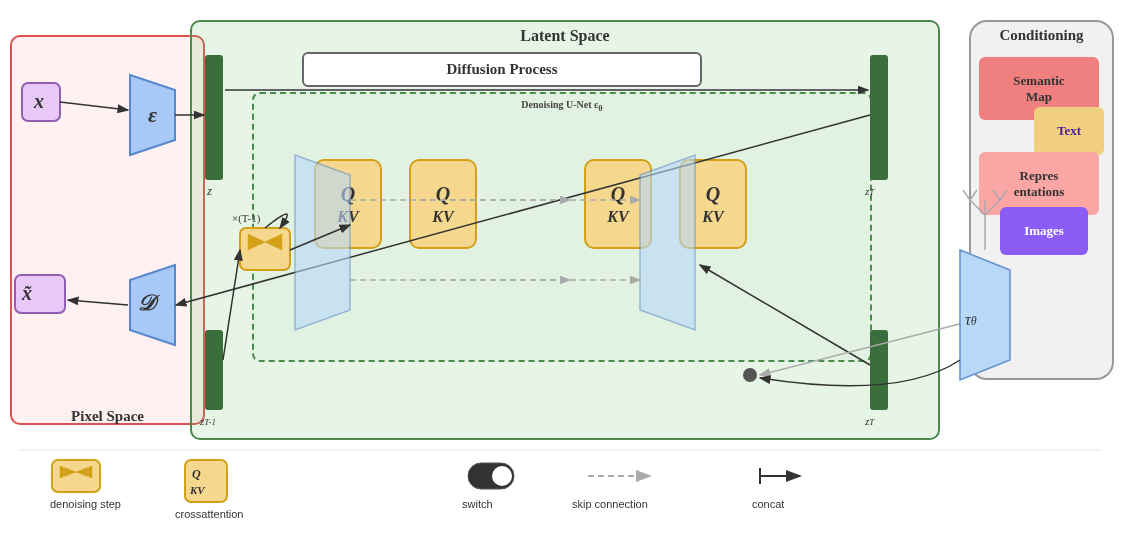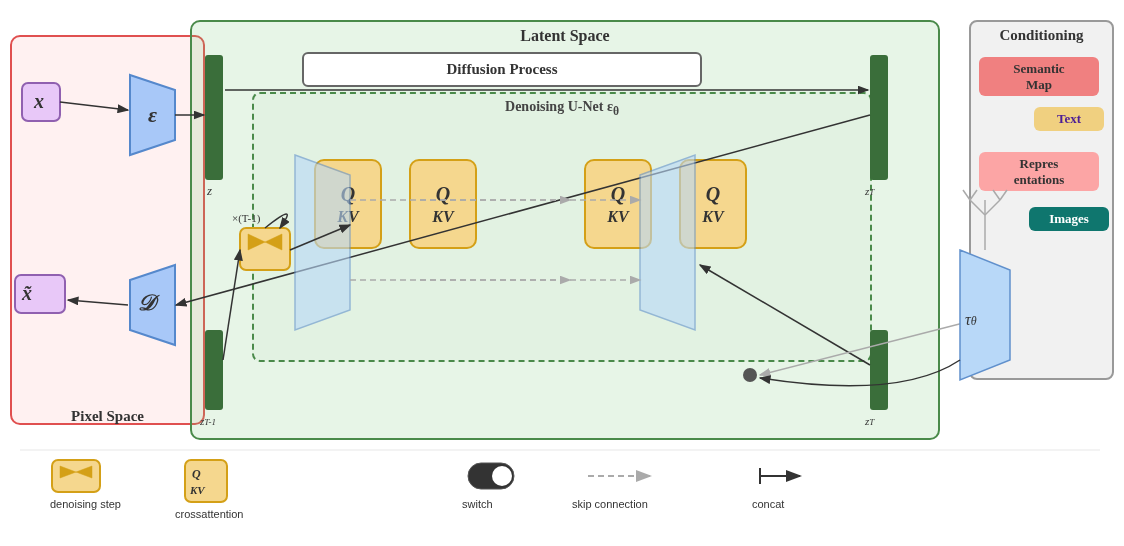--- a/index.html
+++ b/index.html
@@ -65,21 +65,21 @@
     }
 
     
     .conditioning {
       position: absolute;
       right: 10px;
       top: 20px;
       width: 145px;
       height: 360px;
       border: 2px solid #999;
-      border-radius: 8px;
+      border-radius: 18px;
       background: rgba(220, 220, 220, 0.4);
     }
     .conditioning-label {
       position: absolute;
       top: 5px;
       left: 50%;
       transform: translateX(-50%);
       font-size: 15px;
       font-weight: bold;
       color: #333;
@@ -95,21 +95,21 @@
       height: 270px;
       border: 2px dashed #4a8a4a;
       border-radius: 8px;
       background: rgba(200, 230, 200, 0.15);
     }
     .denoising-unet-label {
       position: absolute;
       top: 5px;
       left: 50%;
       transform: translateX(-50%);
-      font-size: 14px;
+      font-size: 10px;
       font-weight: bold;
       color: #444;
       white-space: nowrap;
     }
 
     
     .qkv-block {
       position: absolute;
       width: 68px;
       height: 90px;
@@ -152,21 +152,21 @@
       font-weight: bold;
       color: #333;
     }
 
     
     .cond-item {
       position: absolute;
       border-radius: 6px;
       font-size: 13px;
       font-weight: bold;
-      padding: 4px 8px;
+      padding: 16px 8px;
       text-align: center;
       line-height: 1.2;
     }
 
     svg.diagram-svg {
       position: absolute;
       top: 0;
       left: 0;
       width: 1124px;
       height: 546px;
@@ -214,21 +214,21 @@
     </div>
 
   </div>
 
   <div class="conditioning">
     <span class="conditioning-label">Conditioning</span>
 
     <div class="cond-item" style="top:35px; left:8px; background:#f08080; color:#333; width:120px;">Semantic<br>Map</div>
     <div class="cond-item" style="top:85px; right:8px; background:#f0d080; color:#4c1d95; width:70px;">Text</div>
     <div class="cond-item" style="top:130px; left:8px; background:#fca5a5; color:#333; width:120px;">Repres<br>entations</div>
-    <div class="cond-item" style="top:185px; right:3px; background:#0f766e; color:#fff; width:80px;">Images</div>
+    <div class="cond-item" style="top:185px; right:24px; background:#8b5cf6; color:#fff; width:88px;">Images</div>
   </div>
 
   <svg class="diagram-svg">
 
     <polygon points="130,75 175,90 175,140 130,155" fill="#a8c8f8" stroke="#5588cc" stroke-width="2"></polygon>
 
     <text x="148" y="122" font-size="22" font-style="italic" font-weight="bold" fill="#333" font-family="Times New Roman">ε</text>
 
     <polygon points="175,265 130,280 130,330 175,345" fill="#a8c8f8" stroke="#5588cc" stroke-width="2"></polygon>
 

